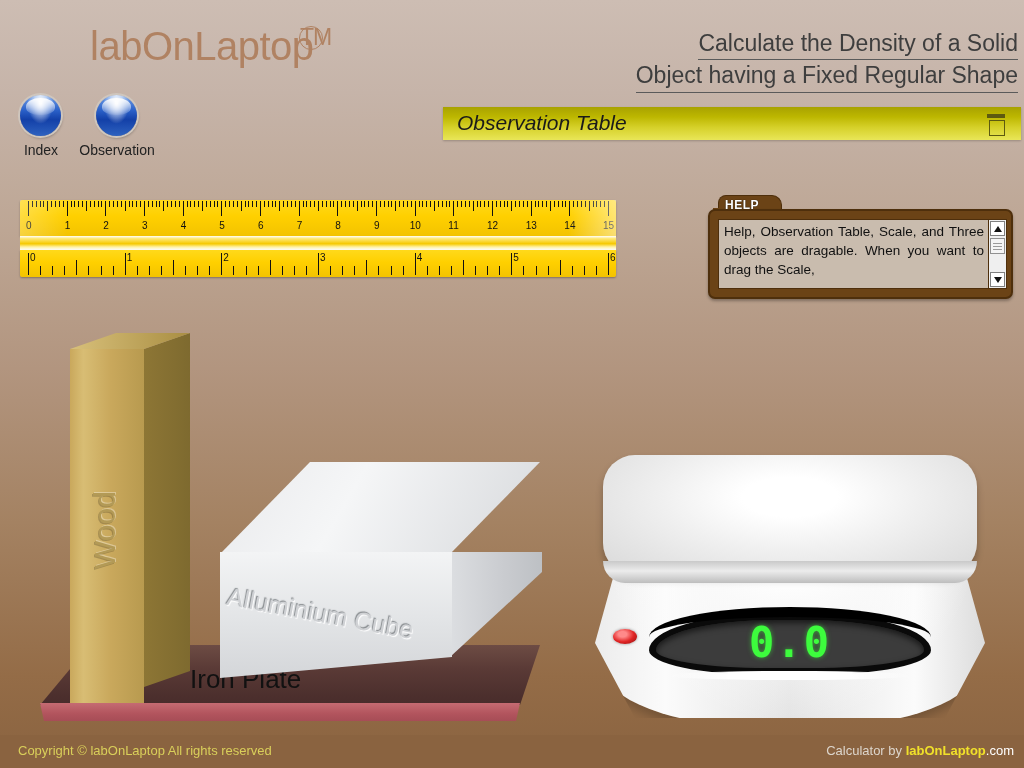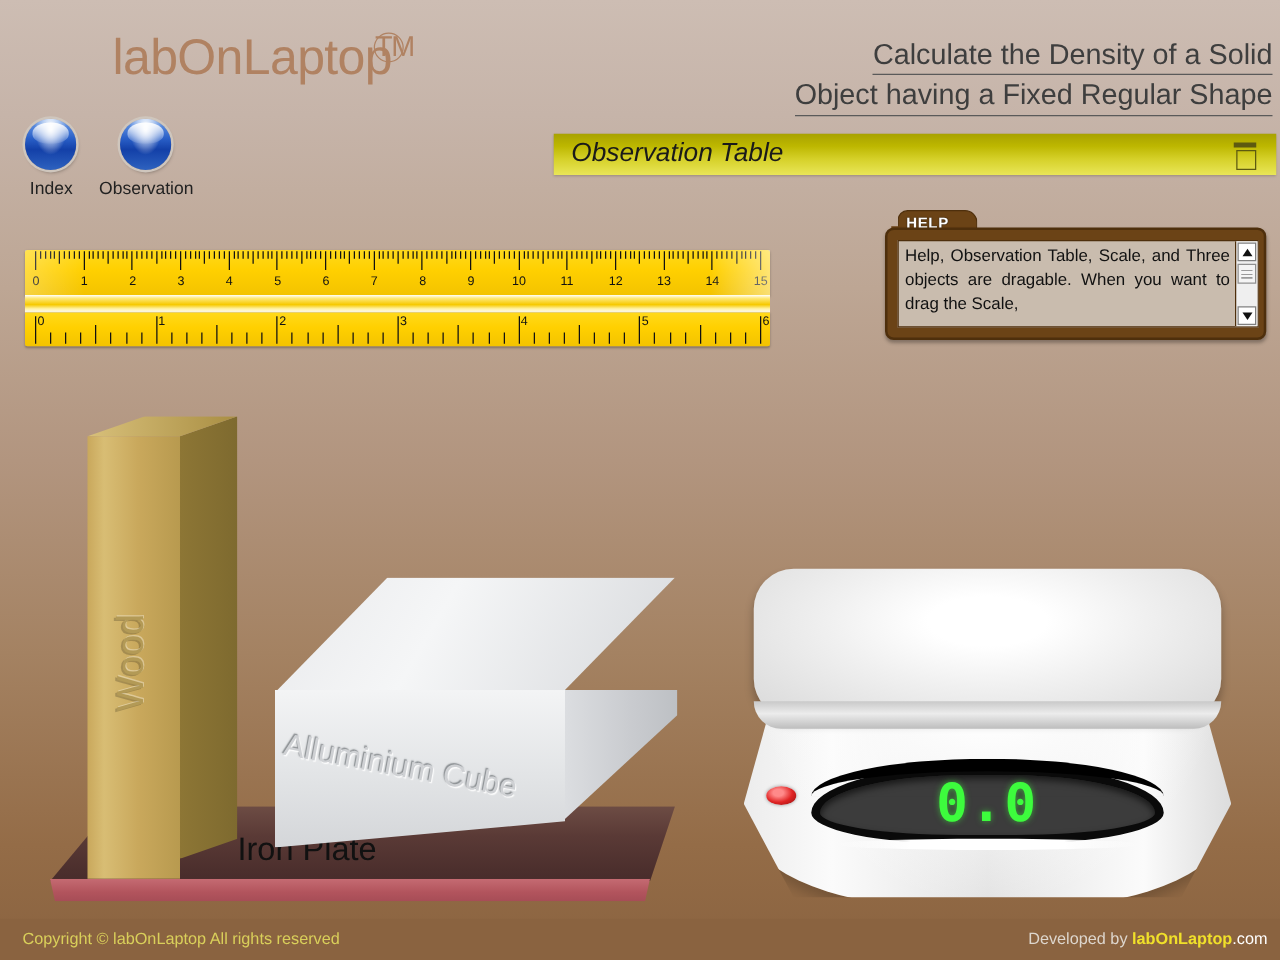--- a/index.html
+++ b/index.html
@@ -115,21 +115,21 @@
   #ruler-bottom{top:50px;height:27px;border-radius:0 0 2px 2px;}
   .rtick{position:absolute;background:#111;width:1px;}
   .rnum{position:absolute;font-size:10px;color:#111;font-family:"Liberation Sans",sans-serif;}
   #ruler-sheen{
     position:absolute;left:0;top:0;width:596px;height:36px;pointer-events:none;
     background:linear-gradient(to right,rgba(255,255,255,.25),rgba(255,255,255,0) 8%,rgba(255,255,255,0) 92%,rgba(255,255,255,.45));
   }
 
   
   #help-box{
-    position:absolute;left:708px;top:168px;width:305px;height:105px;
+    position:absolute;left:708px;top:195px;width:305px;height:105px;
   }
   #help-tab{
     position:absolute;left:10px;top:0;width:62px;height:20px;
     background:#6b4316;border-radius:8px 10px 0 0;
     border:1px solid #4e2f0c;border-bottom:none;
   }
   #help-tab:after{
     content:"";position:absolute;left:-6px;bottom:0;width:8px;height:8px;
     background:#6b4316;
   }
@@ -615,17 +615,17 @@
     <div id="scale-window"></div>
     <div id="scale-window-top"></div>
     <div id="scale-highlight"></div>
     <div id="scale-led"></div>
     <div id="scale-reading">0.0</div>
   </div>
 
   <div id="footer">
     <div id="copyright">Copyright © labOnLaptop All rights reserved</div>
     <div id="developed">
-      <span>Developed by </span><b>labOnLaptop</b><i>.com</i>
+      <span>Calculator by </span><b>labOnLaptop</b><i>.com</i>
     </div>
   </div>
 
 </div>
 
 </body></html>

